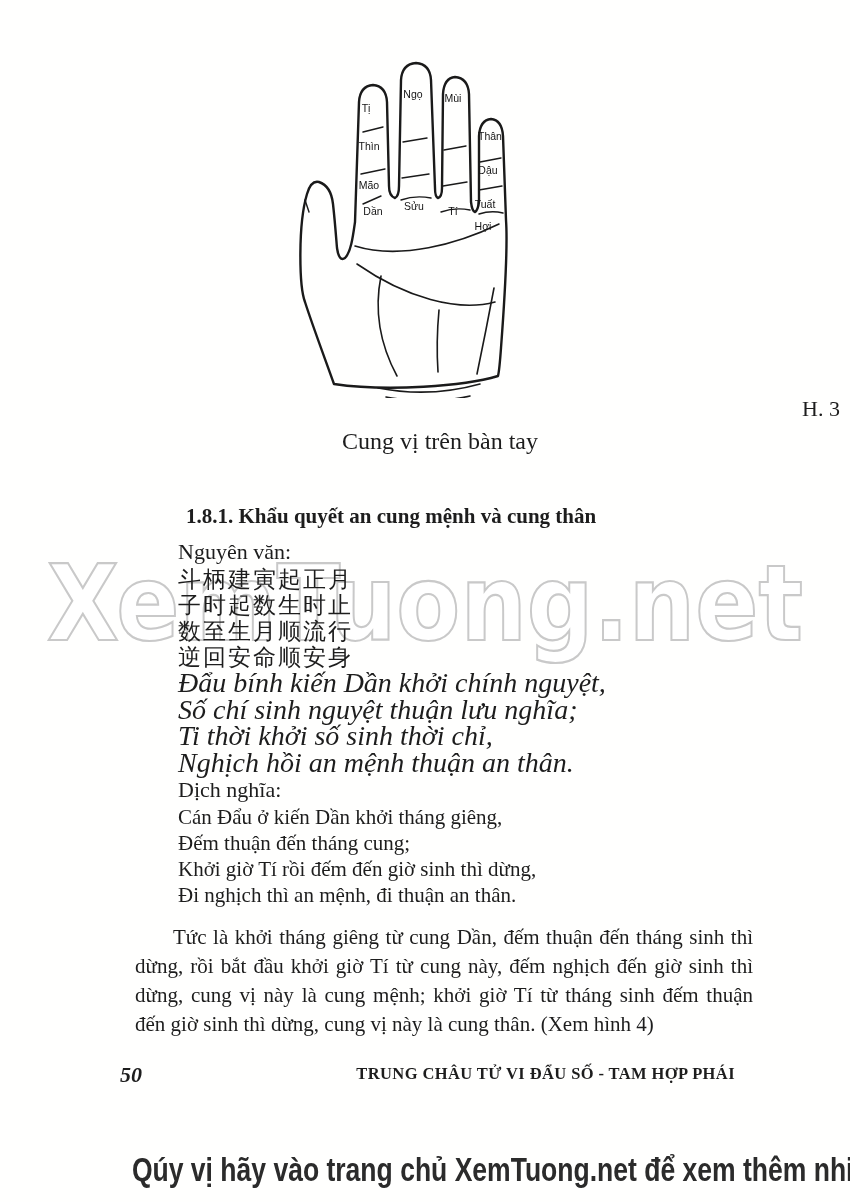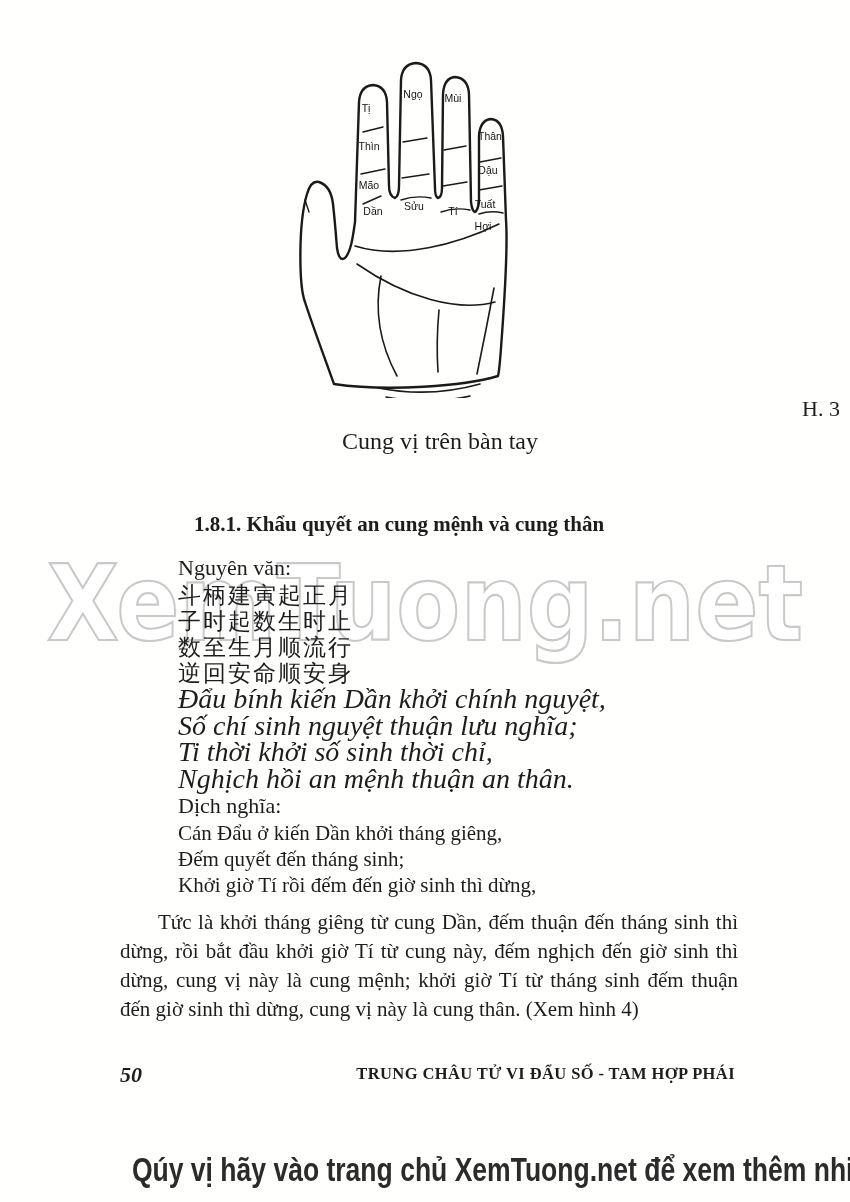--- a/index.html
+++ b/index.html
@@ -17,27 +17,27 @@
   .hand-crease{fill:none; stroke:#1a1a1a; stroke-width:1.6; stroke-linecap:round;}
   .hand-mark{fill:none; stroke:#1a1a1a; stroke-width:1.4; stroke-linecap:round;}
   .hlabel{font-family:"Liberation Sans", sans-serif; font-size:10.5px; fill:#141414; text-anchor:middle;}
   
   .caption-label{position:absolute; left:40px; top:396px; width:800px; text-align:right;
     font-size:22px; z-index:2;}
   .caption-title{position:absolute; left:40px; top:428px; width:800px; text-align:center;
     font-size:24px; z-index:2;}
   
   .textblock{position:absolute; left:178px; top:494px; width:560px; z-index:2;}
-  .textblock h3{font-size:21px; line-height:28px; margin:16px; font-weight:bold;}
+  .textblock h3{font-size:21px; line-height:28px; margin:8px; font-weight:bold;}
   .tlabel{font-size:22px; line-height:28px;}
   .cn{font-size:23px; line-height:26px; font-family:"DejaVu Serif", serif; letter-spacing:2px;}
   .vi{font-size:28px; line-height:26.5px; font-style:italic;}
   .vn{font-size:21px; line-height:26px;}
   
-  .para{position:absolute; left:120px; top:908px; width:618px; margin:0;
+  .para{position:absolute; left:120px; top:908px; width:618px; margin:15px;
     font-size:21px; line-height:29px; text-indent:38px; text-align:justify; z-index:2;}
   
   .pagenum{position:absolute; left:120px; top:1062px; font-size:22px;
     font-weight:bold; font-style:italic; z-index:2;}
   .running{position:absolute; right:115px; top:1064px; font-size:16.5px;
     font-weight:bold; letter-spacing:0.4px; z-index:2;}
   
   .banner{position:absolute; left:0; top:1150px; width:850px; text-align:center; z-index:2;}
   .banner-inner{display:inline-block; transform:scaleX(0.78); transform-origin:center;
     white-space:nowrap; font-family:"Liberation Sans", sans-serif;
@@ -120,22 +120,23 @@
     <div class="cn">斗柄建寅起正月</div>
     <div class="cn">子时起数生时止</div>
     <div class="cn">数至生月顺流行</div>
     <div class="cn">逆回安命顺安身</div>
     <div class="vi">Đẩu bính kiến Dần khởi chính nguyệt,</div>
     <div class="vi">Số chí sinh nguyệt thuận lưu nghĩa;</div>
     <div class="vi">Ti thời khởi số sinh thời chỉ,</div>
     <div class="vi">Nghịch hồi an mệnh thuận an thân.</div>
     <div class="tlabel">Dịch nghĩa:</div>
     <div class="vn">Cán Đẩu ở kiến Dần khởi tháng giêng,</div>
-    <div class="vn">Đếm quyết đến tháng sinh;</div>
+    <div class="vn">Đếm thuận đến tháng cung;</div>
     <div class="vn">Khởi giờ Tí rồi đếm đến giờ sinh thì dừng,</div>
+    <div class="vn">Đi nghịch thì an mệnh, đi thuận an thân.</div>
   </div>
 
   <p class="para">Tức là khởi tháng giêng từ cung Dần, đếm thuận đến tháng sinh thì dừng, rồi bắt đầu khởi giờ Tí từ cung này, đếm nghịch đến giờ sinh thì dừng, cung vị này là cung mệnh; khởi giờ Tí từ tháng sinh đếm thuận đến giờ sinh thì dừng, cung vị này là cung thân. (Xem hình 4)</p>
 
   <span class="pagenum">50</span>
   <span class="running">TRUNG CHÂU TỬ VI ĐẨU SỐ - TAM HỢP PHÁI</span>
 
   <div class="banner">
     <span class="banner-inner">
       <span>Qúy vị hãy vào trang chủ </span><span>XemTuong.net</span><span> để xem thêm nhiều mục hay khác</span>

